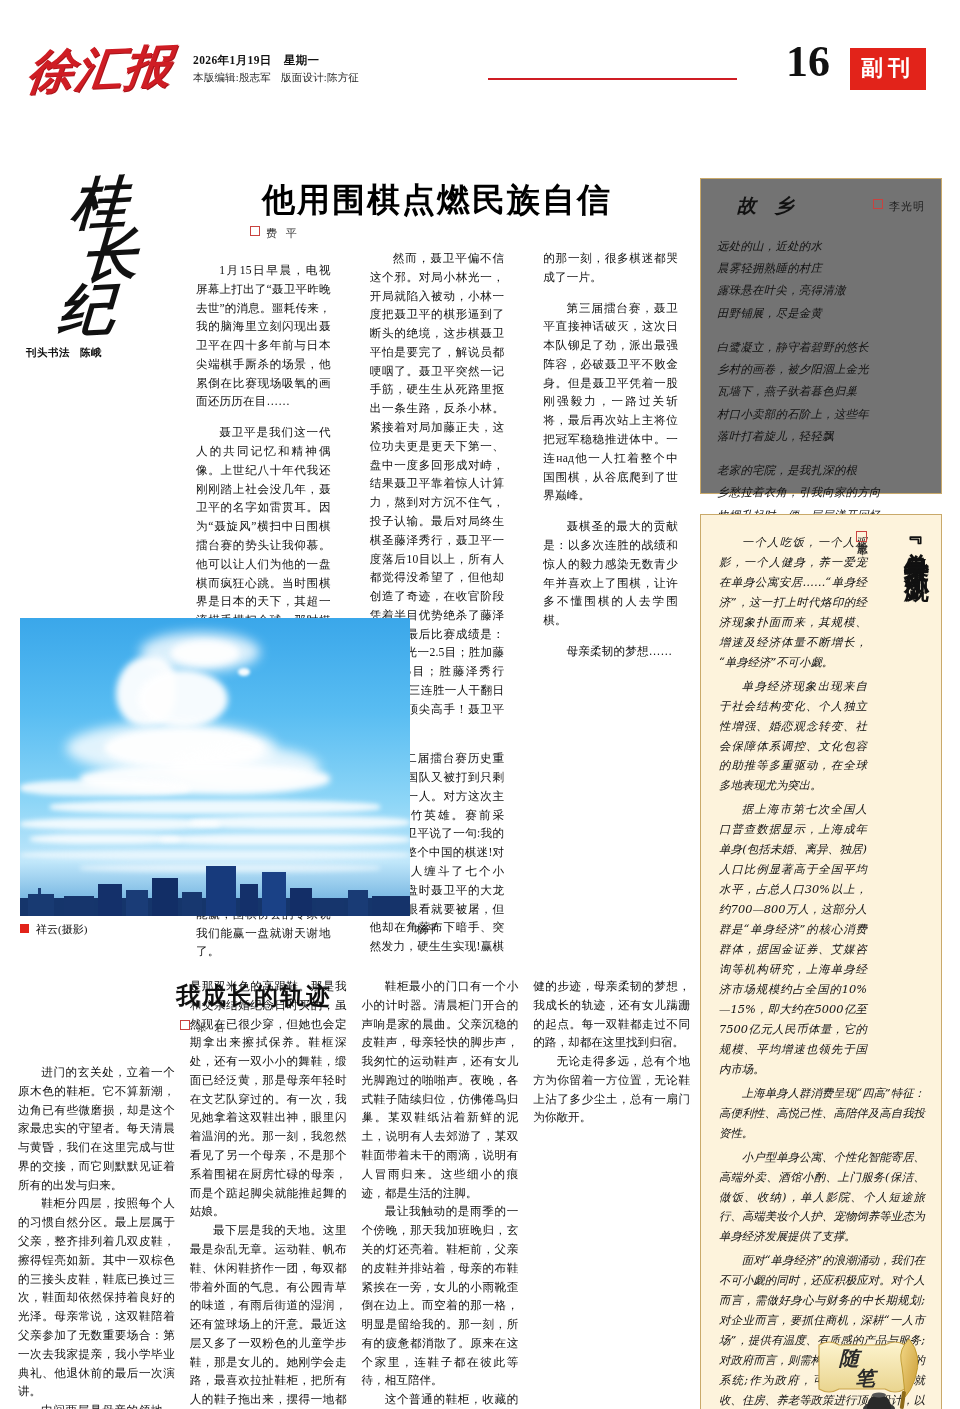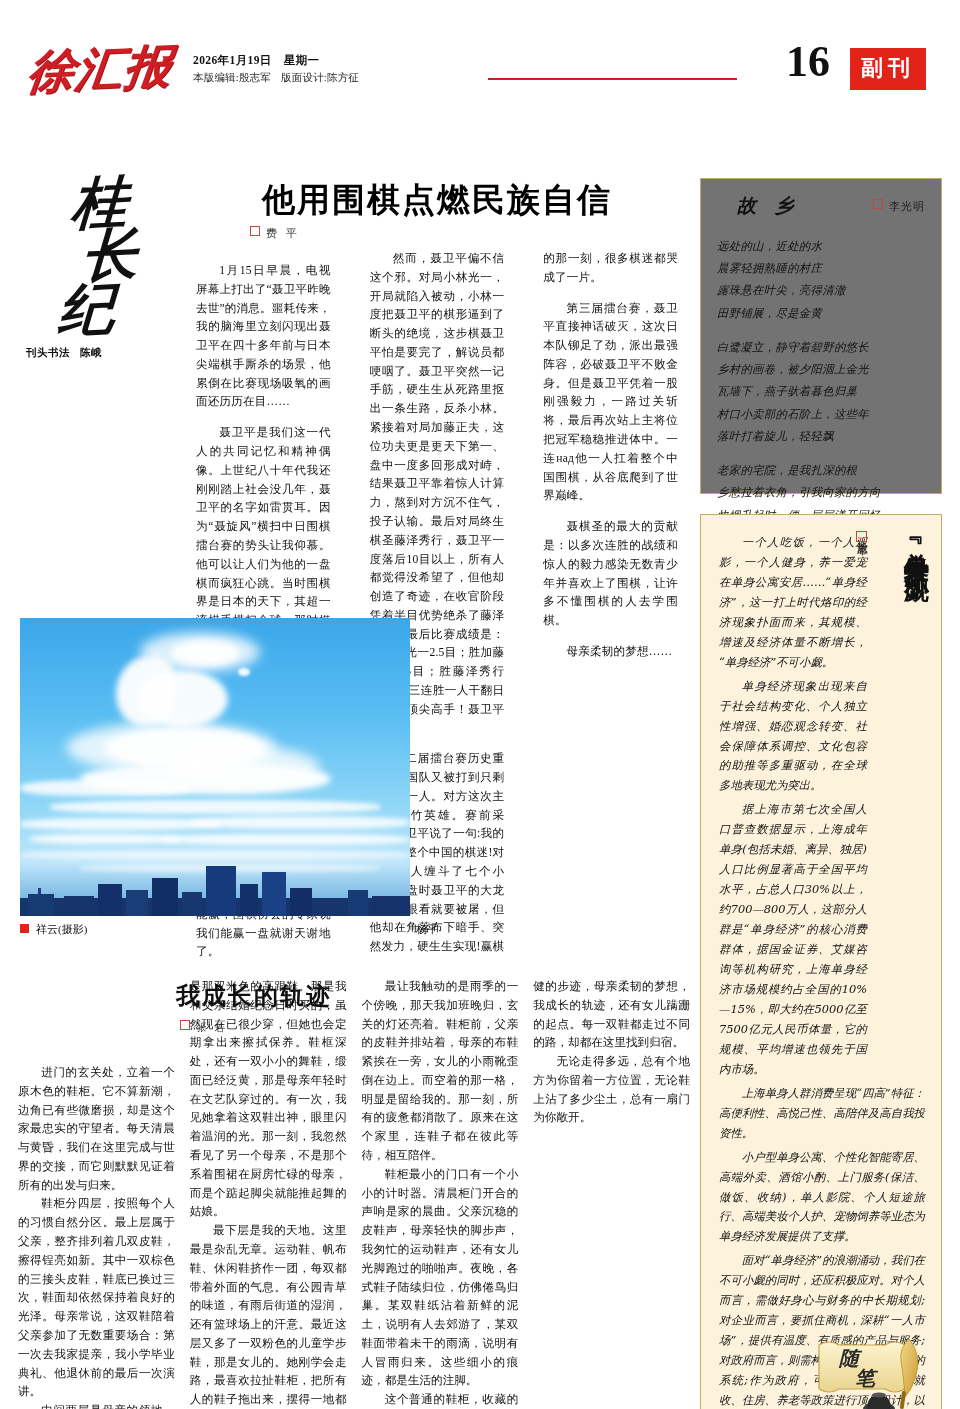--- a/index.html
+++ b/index.html
@@ -291,22 +291,22 @@
       <div class="art2-title">我成长的轨迹</div>
       <div class="art2-byline">
         <span class="bybox"></span><span>张 若</span>
       </div>
       <div class="art2-cols">
           <div class="spacer-block"></div>
           <p>进门的玄关处，立着一个原木色的鞋柜。它不算新潮，边角已有些微磨损，却是这个家最忠实的守望者。每天清晨与黄昏，我们在这里完成与世界的交接，而它则默默见证着所有的出发与归来。</p>
           <p>鞋柜分四层，按照每个人的习惯自然分区。最上层属于父亲，整齐排列着几双皮鞋，擦得锃亮如新。其中一双棕色的三接头皮鞋，鞋底已换过三次，鞋面却依然保持着良好的光泽。母亲常说，这双鞋陪着父亲参加了无数重要场合：第一次去我家提亲，我小学毕业典礼、他退休前的最后一次演讲。</p>
           <p>中间两层是母亲的领地。除了日常的平底鞋，最显眼的是那双米色的高跟鞋。那是我和父亲结婚纪念日时买的，虽然现在已很少穿，但她也会定期拿出来擦拭保养。鞋框深处，还有一双小小的舞鞋，缎面已经泛黄，那是母亲年轻时在文艺队穿过的。有一次，我见她拿着这双鞋出神，眼里闪着温润的光。那一刻，我忽然看见了另一个母亲，不是那个系着围裙在厨房忙碌的母亲，而是个踮起脚尖就能推起舞的姑娘。</p>
           <p>最下层是我的天地。这里最是杂乱无章。运动鞋、帆布鞋、休闲鞋挤作一团，每双都带着外面的气息。有公园青草的味道，有雨后街道的湿润，还有篮球场上的汗意。最近这层又多了一双粉色的儿童学步鞋，那是女儿的。她刚学会走路，最喜欢拉扯鞋柜，把所有人的鞋子拖出来，摆得一地都是。</p>
+          <p>鞋柜最小的门口有一个小小的计时器。清晨柜门开合的声响是家的晨曲。父亲沉稳的皮鞋声，母亲轻快的脚步声，我匆忙的运动鞋声，还有女儿光脚跑过的啪啪声。夜晚，各式鞋子陆续归位，仿佛倦鸟归巢。某双鞋纸沾着新鲜的泥土，说明有人去郊游了，某双鞋面带着未干的雨滴，说明有人冒雨归来。这些细小的痕迹，都是生活的注脚。</p>
           <p>最让我触动的是雨季的一个傍晚，那天我加班晚归，玄关的灯还亮着。鞋柜前，父亲的皮鞋并排站着，母亲的布鞋紧挨在一旁，女儿的小雨靴歪倒在边上。而空着的那一格，明显是留给我的。那一刻，所有的疲惫都消散了。原来在这个家里，连鞋子都在彼此等待，相互陪伴。</p>
-          <p>鞋柜最小的门口有一个小小的计时器。清晨柜门开合的声响是家的晨曲。父亲沉稳的皮鞋声，母亲轻快的脚步声，我匆忙的运动鞋声，还有女儿光脚跑过的啪啪声。夜晚，各式鞋子陆续归位，仿佛倦鸟归巢。某双鞋纸沾着新鲜的泥土，说明有人去郊游了，某双鞋面带着未干的雨滴，说明有人冒雨归来。这些细小的痕迹，都是生活的注脚。</p>
           <p>这个普通的鞋柜，收藏的何止是鞋子？它收藏着父亲稳健的步迹，母亲柔韧的梦想，我成长的轨迹，还有女儿蹒跚的起点。每一双鞋都走过不同的路，却都在这里找到归宿。</p>
           <p>无论走得多远，总有个地方为你留着一方位置，无论鞋上沾了多少尘土，总有一扇门为你敞开。</p>
         </div>
 
     </div>
 
     <div class="right-region">
 
       <div class="poem-box">
         <div class="poem-head">

